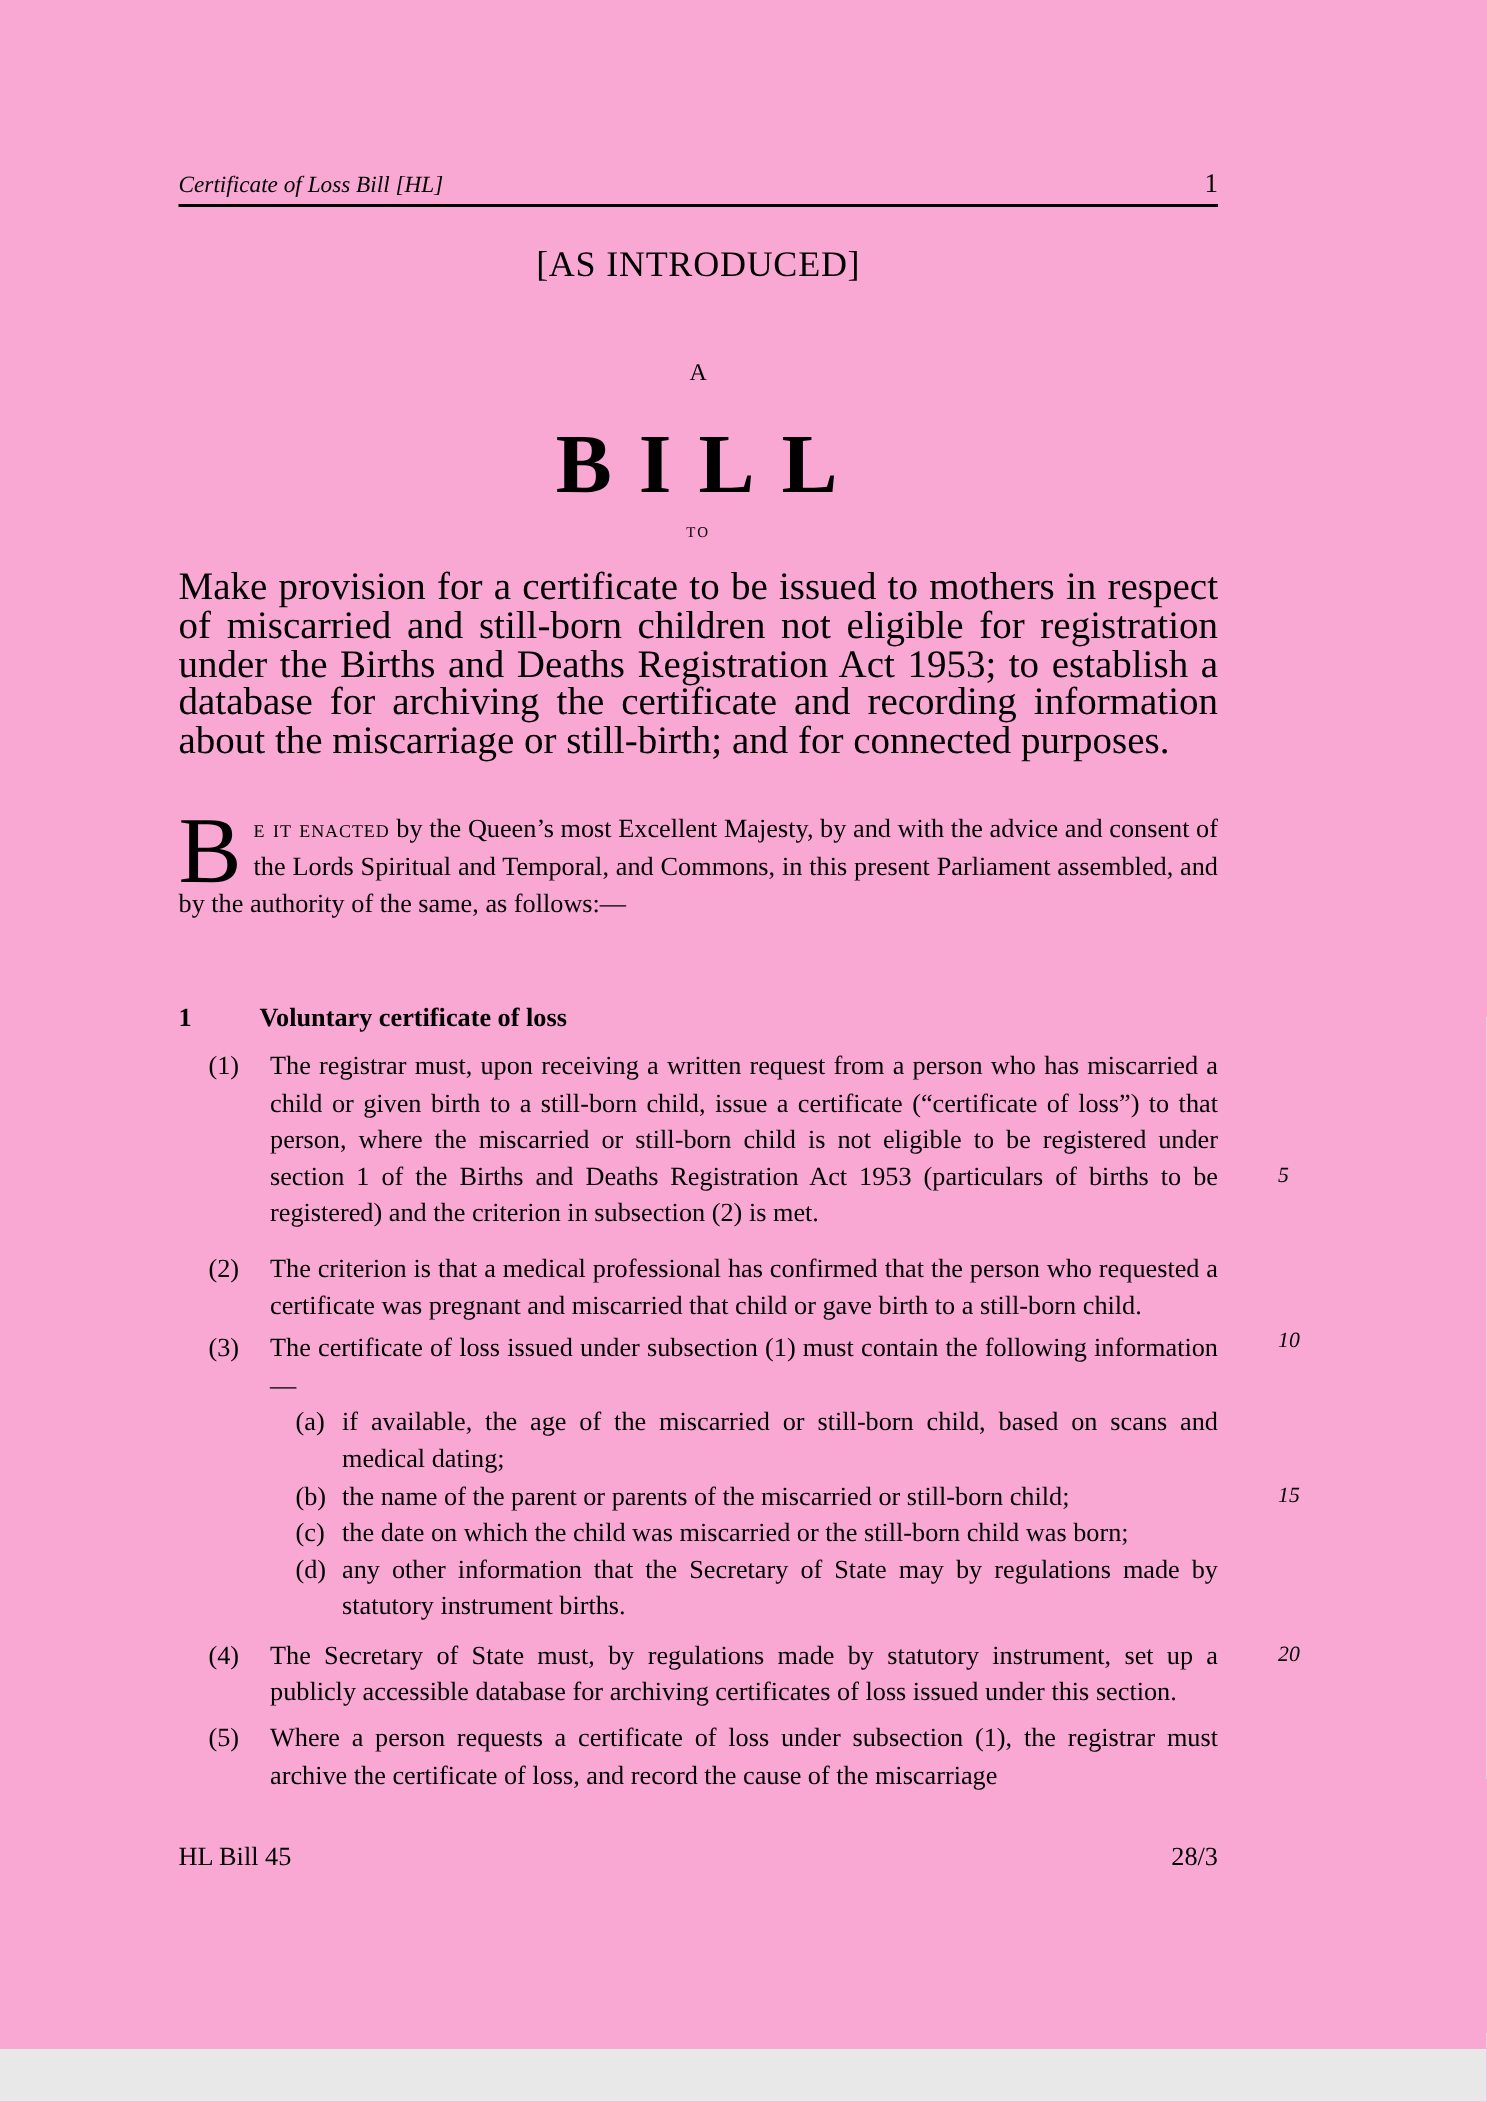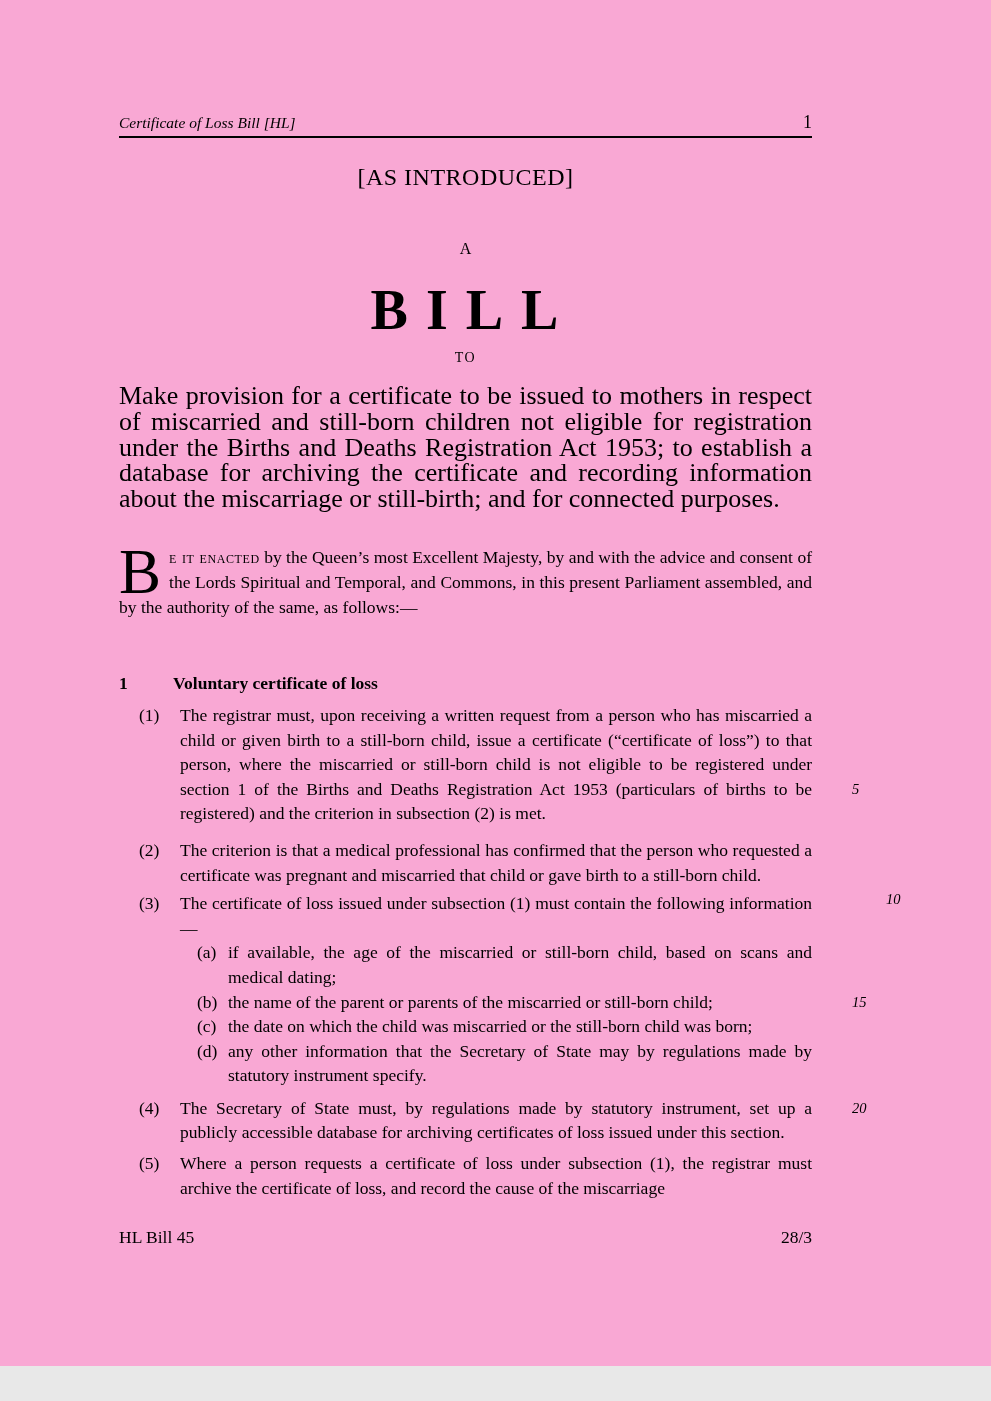--- a/index.html
+++ b/index.html
@@ -22,21 +22,21 @@
   }
   .doc-title { font-style: italic; font-size: 15.5px; }
   .page-num  { font-size: 18px; }
 
   .status-line { text-align: center; font-size: 24px; margin-top: 26px; letter-spacing: 0.5px; }
   .article-a  { text-align: center; font-size: 16px; margin-top: 49px; }
   .bill-word  {
     text-align: center; font-size: 56px; font-weight: bold;
     letter-spacing: 18px; padding-left: 16px; margin-top: 24px; line-height: 1;
   }
-  .to-word { text-align: center; font-size: 14px; margin-top: 12px; letter-spacing: 1.5px; }
+  .to-word { text-align: center; font-size: 10px; margin-top: 12px; letter-spacing: 1.5px; }
 
   .long-title {
     font-size: 26px; line-height: 25.8px; text-align: justify;
     margin: 17px 0 0 0;
   }
 
   .enacting { font-size: 17.5px; line-height: 25px; text-align: justify; margin: 33px 0 0 0; }
   .dropcap  { float: left; font-size: 63px; line-height: 46px; padding: 4px 8px 0 0; }
   .sc       { font-variant: small-caps; letter-spacing: 0.6px; }
 
@@ -53,21 +53,21 @@
 
   .para   { display: flex; }
   .p-num  { width: 48px; padding-left: 17px; box-sizing: border-box; flex: none; }
   .p-text { flex: 1; text-align: justify; position: relative; }
 
   .line-marker {
     position: absolute; left: calc(100% + 40px); top: 0;
     font-style: italic; font-size: 14.5px; line-height: 24.6px; white-space: nowrap;
   }
   .lm-row4 { top: 73.8px; }
-  .lm-row3 { top: 49.2px; margin-left: 34px; }
+  .lm-row3 { top: 49.2px; }
   .lm-row1 { top: 0; }
 
   .footer {
     position: absolute; left: 119px; width: 693px; top: 1227px;
     display: flex; justify-content: space-between; font-size: 17.5px;
   }
 </style>
 </head>
 <body>
 
@@ -134,21 +134,21 @@
         <div class="para">
           <span class="p-num">(c)</span>
           <div class="p-text">
             <span>the date on which the child was miscarried or the still-born child was born;</span>
           </div>
         </div>
 
         <div class="para">
           <span class="p-num">(d)</span>
           <div class="p-text">
-            <span>any other information that the Secretary of State may by regulations made by statutory instrument specify.</span>
+            <span>any other information that the Secretary of State may by regulations made by statutory instrument births.</span>
           </div>
         </div>
       </div>
     </div>
 
     <div class="subsection mid">
       <span class="ss-num">(4)</span>
       <div class="ss-text">
         <span>The Secretary of State must, by regulations made by statutory instrument, set up a publicly accessible database for archiving certificates of loss issued under this section.</span>
         <span class="line-marker lm-row1">20</span>

